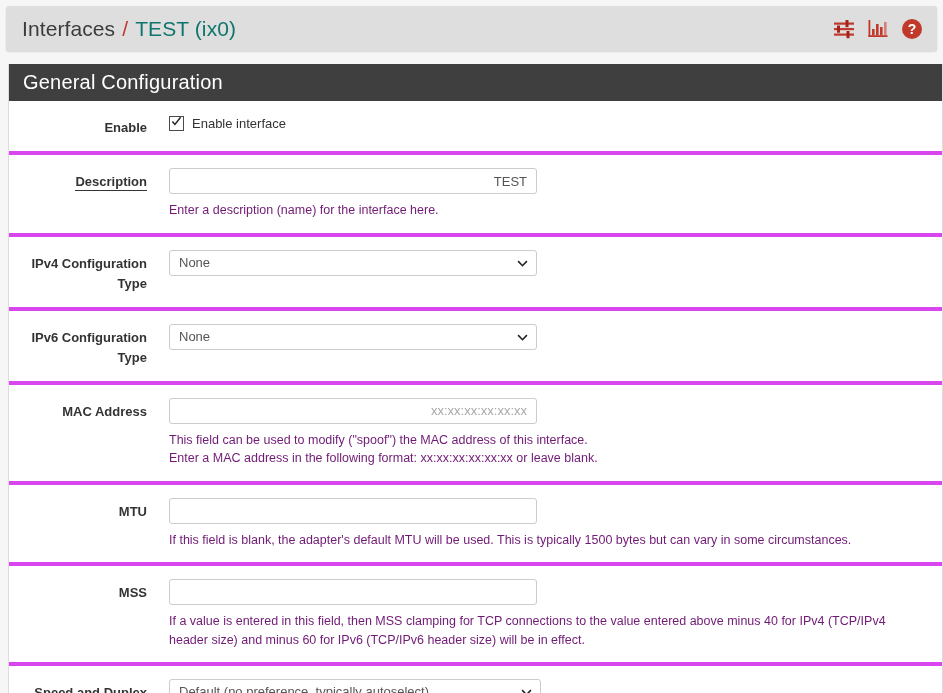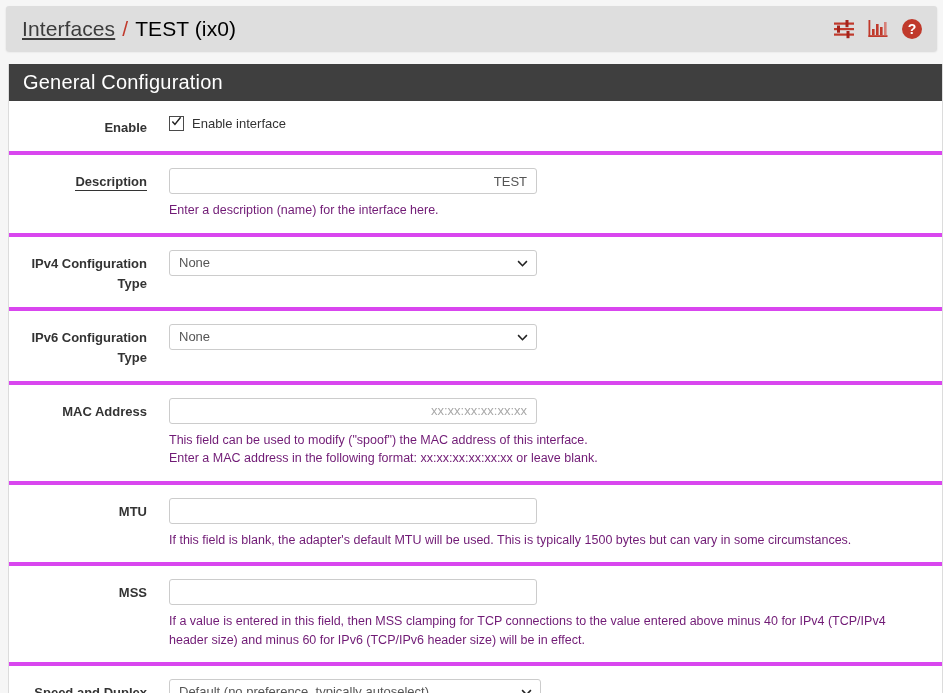--- a/index.html
+++ b/index.html
@@ -31,28 +31,27 @@
     box-sizing: border-box;
   }
   .crumbs {
     display: flex;
     align-items: baseline;
     font-size: 21px;
     letter-spacing: 0.1px;
   }
   .crumb-root {
     color: #3b3b3b;
-    text-decoration: underline;
   }
   .crumb-sep {
     color: #c0392b;
     margin: 0 7px;
   }
   .crumb-current {
-    color: #000000;
+    color: #0f766e;
   }
   .header-icons {
     display: flex;
     align-items: center;
     gap: 12px;
   }
   .hicon {
     width: 22px;
     height: 22px;
     display: block;

